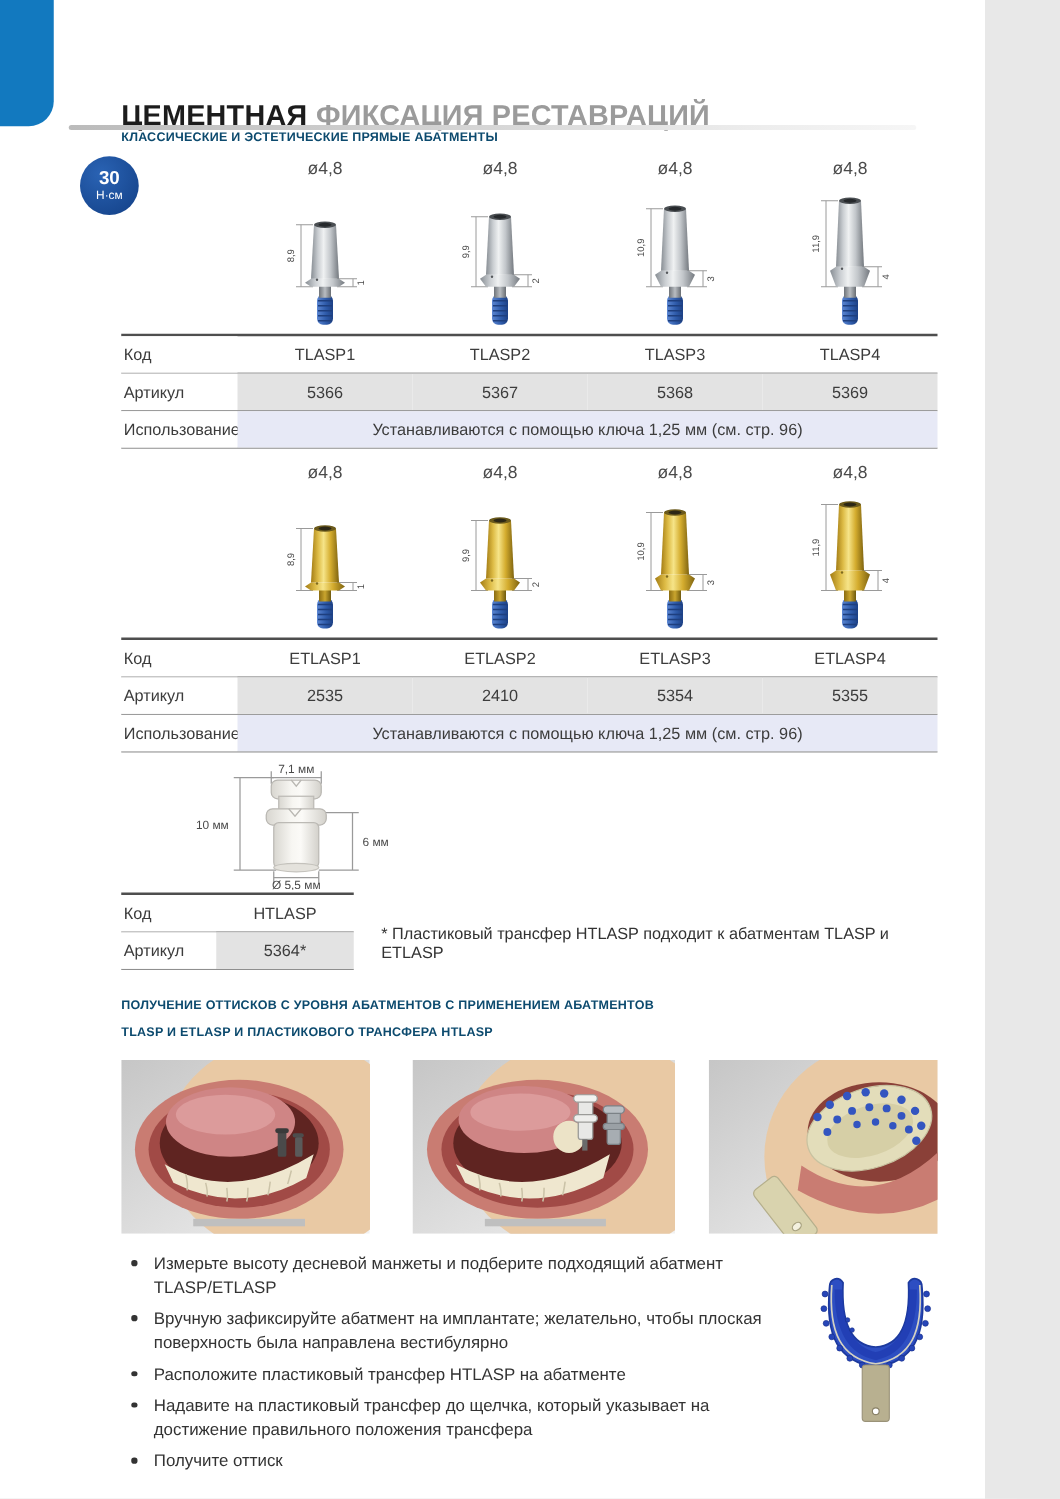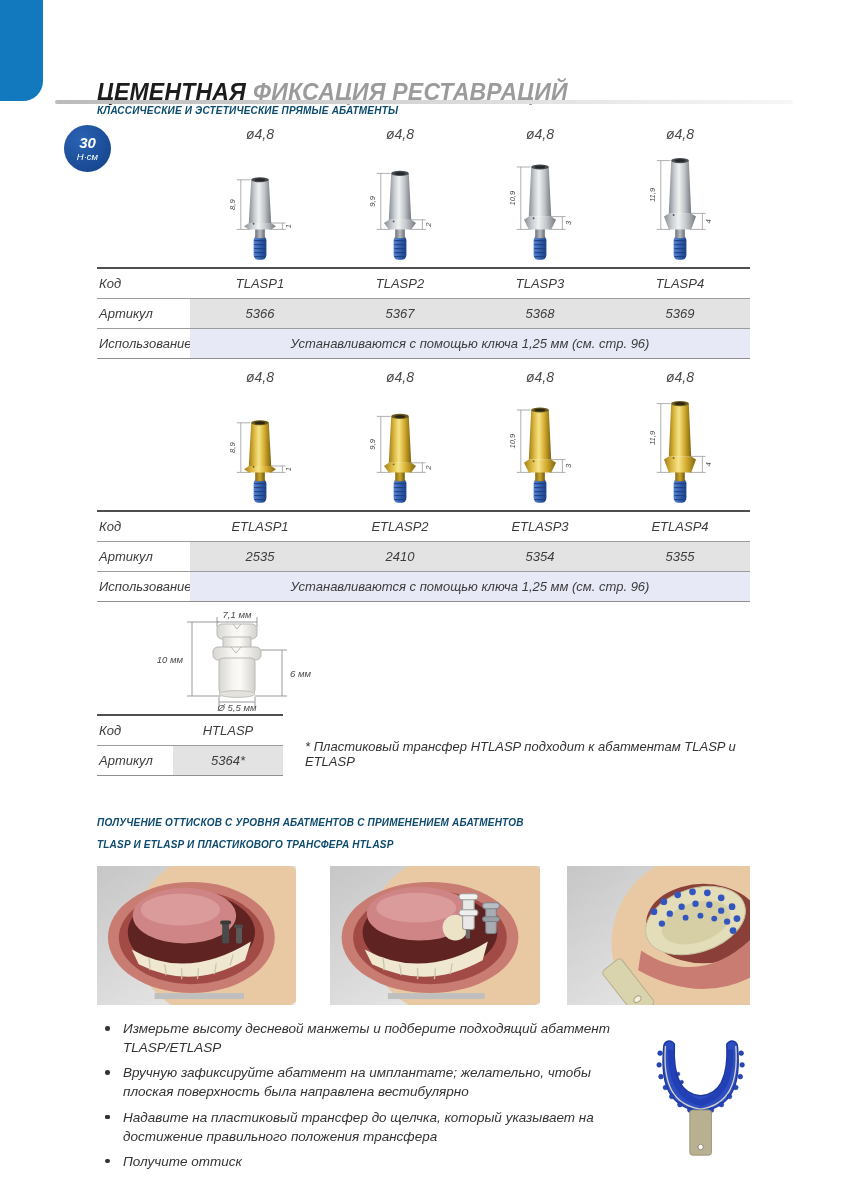--- a/index.html
+++ b/index.html
@@ -1,17 +1,17 @@
 <!DOCTYPE html>
 <html><head>
 <meta charset="utf-8">
 <style>
   html,body{margin:0;padding:0;background:#e8e8e8;}
-  .page{position:relative;width:848px;height:1199px;background:#ffffff;overflow:hidden;
-        font-family:"Liberation Sans",sans-serif;color:#3c3c3c;font-style:italic;}
+  .page{position:relative;width:788px;height:1199px;background:#ffffff;overflow:hidden;
+        font-family:"Liberation Sans",sans-serif;color:#3c3c3c;}
   
   .corner-tab{position:absolute;left:0;top:0;width:43px;height:101px;background:#1279bf;
               border-bottom-right-radius:20px;}
   
   .hdr-title{position:absolute;left:97px;top:64px;font-size:23px;font-weight:bold;letter-spacing:.2px;}
   .hdr-title .t1{color:#1c1c1c;}
   .hdr-title .t2{color:#9b9b9b;margin-left:7px;}
   .hdr-rule{position:absolute;left:55px;right:55px;top:100px;height:4px;border-radius:2px;
             background:linear-gradient(90deg,#bbbbbb 0%,#d3d3d3 45%,#ececec 80%,#f6f6f6 100%);}
   
@@ -40,21 +40,21 @@
   .usebg{background:#e7e9f6;}
   
   .transfer{margin-top:8px;height:102px;}
   
   .smallrow{display:flex;align-items:flex-end;margin-top:2px;}
   .tbl-sm{width:186px;border-top:2px solid #4e4e4e;border-bottom:1px solid #8f8f8f;}
   .srow{display:grid;grid-template-columns:76px 110px;height:29px;border-bottom:1px solid #9c9c9c;}
   .srow:last-child{border-bottom:none;}
   .note{font-size:13px;color:#333;margin-left:22px;padding-bottom:7px;}
   
-  .sec2{margin-top:36px;line-height:22px;}
+  .sec2{margin-top:18px;line-height:22px;}
   .photos{display:flex;margin-top:10px;}
   .photos svg{display:block;}
   .ph1{margin-right:34px;} .ph2{margin-right:27px;}
   
   .bullets-wrap{display:flex;margin-top:14px;}
   ul.bl{list-style:none;margin:0;padding:0;width:548px;}
   ul.bl li{position:relative;padding-left:26px;font-size:13.5px;line-height:1.42;color:#333;margin-bottom:6px;}
   ul.bl li .b-dot{position:absolute;left:8px;top:7px;width:4.5px;height:4.5px;border-radius:50%;background:#333;}
   .tray-img{margin-left:10px;margin-top:-2px;}
   .defs-holder{position:absolute;width:0;height:0;overflow:hidden;}
@@ -545,21 +545,21 @@
             <circle cx="135" cy="50" r="3"></circle>
             <circle cx="149" cy="53" r="3"></circle>
         </g>
       </svg>
     </div>
 
     <div class="bullets-wrap">
       <ul class="bl">
         <li><span class="b-dot"></span><span>Измерьте высоту десневой манжеты и подберите подходящий абатмент TLASP/ETLASP</span></li>
         <li><span class="b-dot"></span><span>Вручную зафиксируйте абатмент на имплантате; желательно, чтобы плоская поверхность была направлена вестибулярно</span></li>
-        <li><span class="b-dot"></span></li>
+        <li><span class="b-dot"></span><span>Расположите пластиковый трансфер HTLASP на абатменте</span></li>
         <li><span class="b-dot"></span><span>Надавите на пластиковый трансфер до щелчка, который указывает на достижение правильного положения трансфера</span></li>
         <li><span class="b-dot"></span><span>Получите оттиск</span></li>
 
       </ul>
       <svg class="tray-img" width="100" height="150" viewBox="0 0 110 150">
         <path d="M14,26 C10,70 22,92 55,97 C88,92 100,70 96,26 C96,18 88,16 84,22 C86,62 74,78 55,79 C36,78 24,62 26,22 C22,16 14,18 14,26 Z" fill="#2d4ec2" stroke="#1d3a9e" stroke-width="1.5"></path>
         <path d="M22,28 C22,62 32,82 55,87 C78,82 88,62 88,28" fill="none" stroke="#1f3bb0" stroke-width="7" opacity="0.75"></path>
         <path d="M16,24 C13,66 24,89 55,94 C86,89 97,66 94,24" fill="none" stroke="#e6e0c2" stroke-width="1.5" opacity="0.9"></path>
         <g fill="#2746b8" stroke="#17308f" stroke-width="0.6">
           <circle cx="10" cy="32" r="2.6"></circle>

